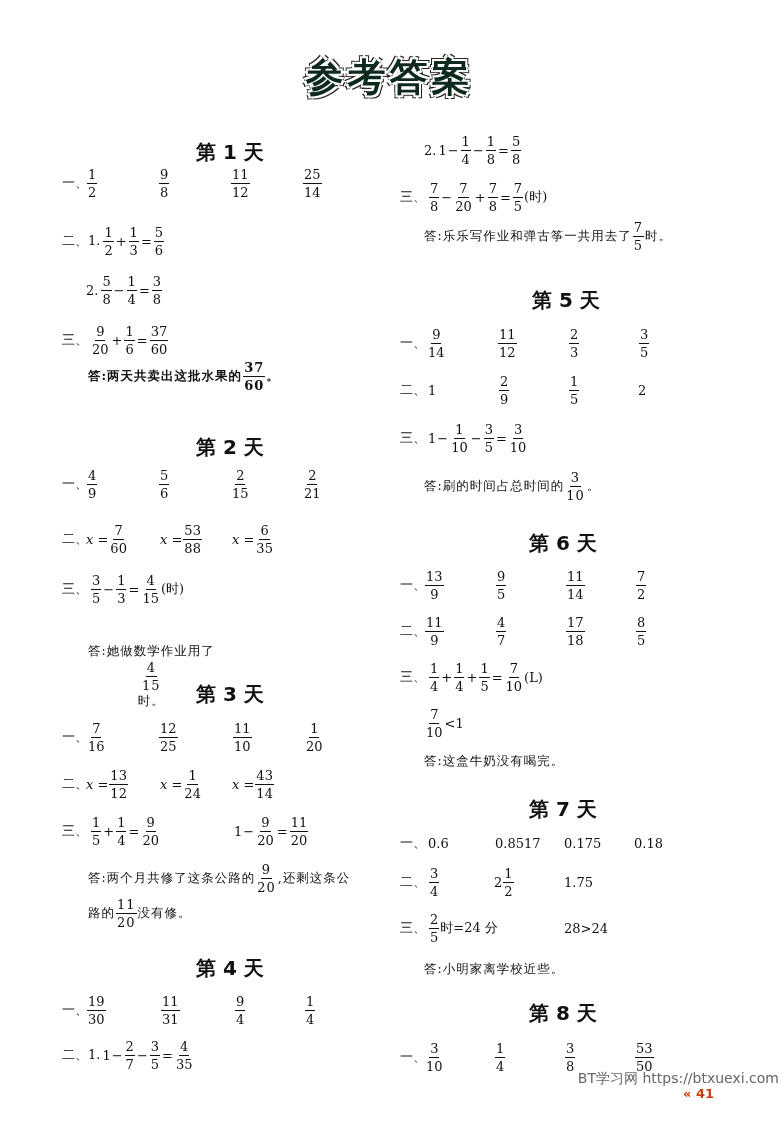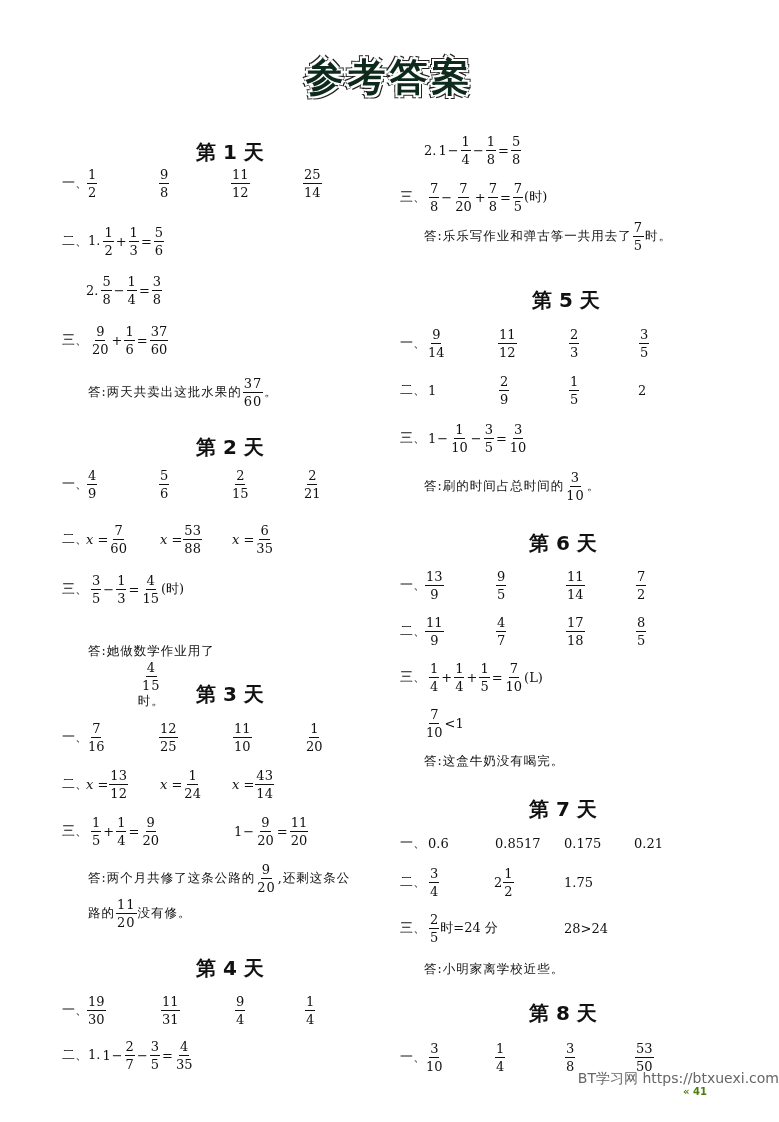--- a/index.html
+++ b/index.html
@@ -18,21 +18,21 @@
   .frac { display:inline-flex; flex-direction:column; align-items:center; vertical-align:middle;
           font-size:13px; line-height:15px; margin:0 1px; }
   .frac .n { padding:0 1px 1px; border-bottom:1px solid #111; }
   .frac .d { padding:1px 1px 0; }
   .op { margin:0 1px; font-size:13px; }
   .txt { font-size:13px; }
   .ans { position:absolute; font-size:12.5px; display:flex; align-items:center; white-space:nowrap; letter-spacing:1px; }
   .watermark { position:absolute; left:0; width:779px; top:1070px; text-align:right;
                font-family:"DejaVu Sans","Liberation Sans",sans-serif; font-size:14px; color:#666; }
   .pagenum { position:absolute; left:683px; top:1086px; font-family:"DejaVu Sans","Liberation Sans",sans-serif;
-             font-size:10px; font-weight:bold; color:#4d7c0f; }
+             font-size:13px; font-weight:bold; color:#c2410c; }
 </style>
 </head>
 <body>
 
 <div class="title">参考答案</div>
 
 <div class="heading" style="left:196px;top:139px;">第 1 天</div>
 <div class="row" style="left:62px;top:163px;width:300px;">
   <span class="label">一、</span>
   <span class="cell" style="left:24px">
@@ -104,21 +104,21 @@
   <span class="frac">
       <span class="n">1</span>
       <span class="d">6</span>
     </span>
   <span class="op">=</span>
   <span class="frac">
       <span class="n">37</span>
       <span class="d">60</span>
     </span>
 </div>
-<div class="ans" style="left:88px;top:372px;height:40px;">
+<div class="ans" style="left:88px;top:356px;height:40px;font-weight:bold;">
   <span>答:两天共卖出这批水果的</span>
   <span class="frac">
       <span class="n">37</span>
       <span class="d">60</span>
     </span>
   <span>。</span>
 </div>
 
 <div class="heading" style="left:196px;top:434px;">第 2 天</div>
 <div class="row" style="left:62px;top:464px;width:300px;">
@@ -563,21 +563,21 @@
 <div class="row" style="left:400px;top:823px;width:300px;">
   <span class="label">一、</span>
   <span class="txt">0.6</span>
   <span class="cell" style="left:95px">
       <span class="txt">0.8517</span>
     </span>
   <span class="cell" style="left:164px">
       <span class="txt">0.175</span>
     </span>
   <span class="cell" style="left:234px">
-      <span class="txt">0.21</span>
+      <span class="txt">0.18</span>
     </span>
 </div>
 <div class="row" style="left:400px;top:862px;width:300px;">
   <span class="label">二、</span>
   <span class="frac">
       <span class="n">3</span>
       <span class="d">4</span>
     </span>
   <span class="cell" style="left:94px">
       <span class="txt">2</span>

